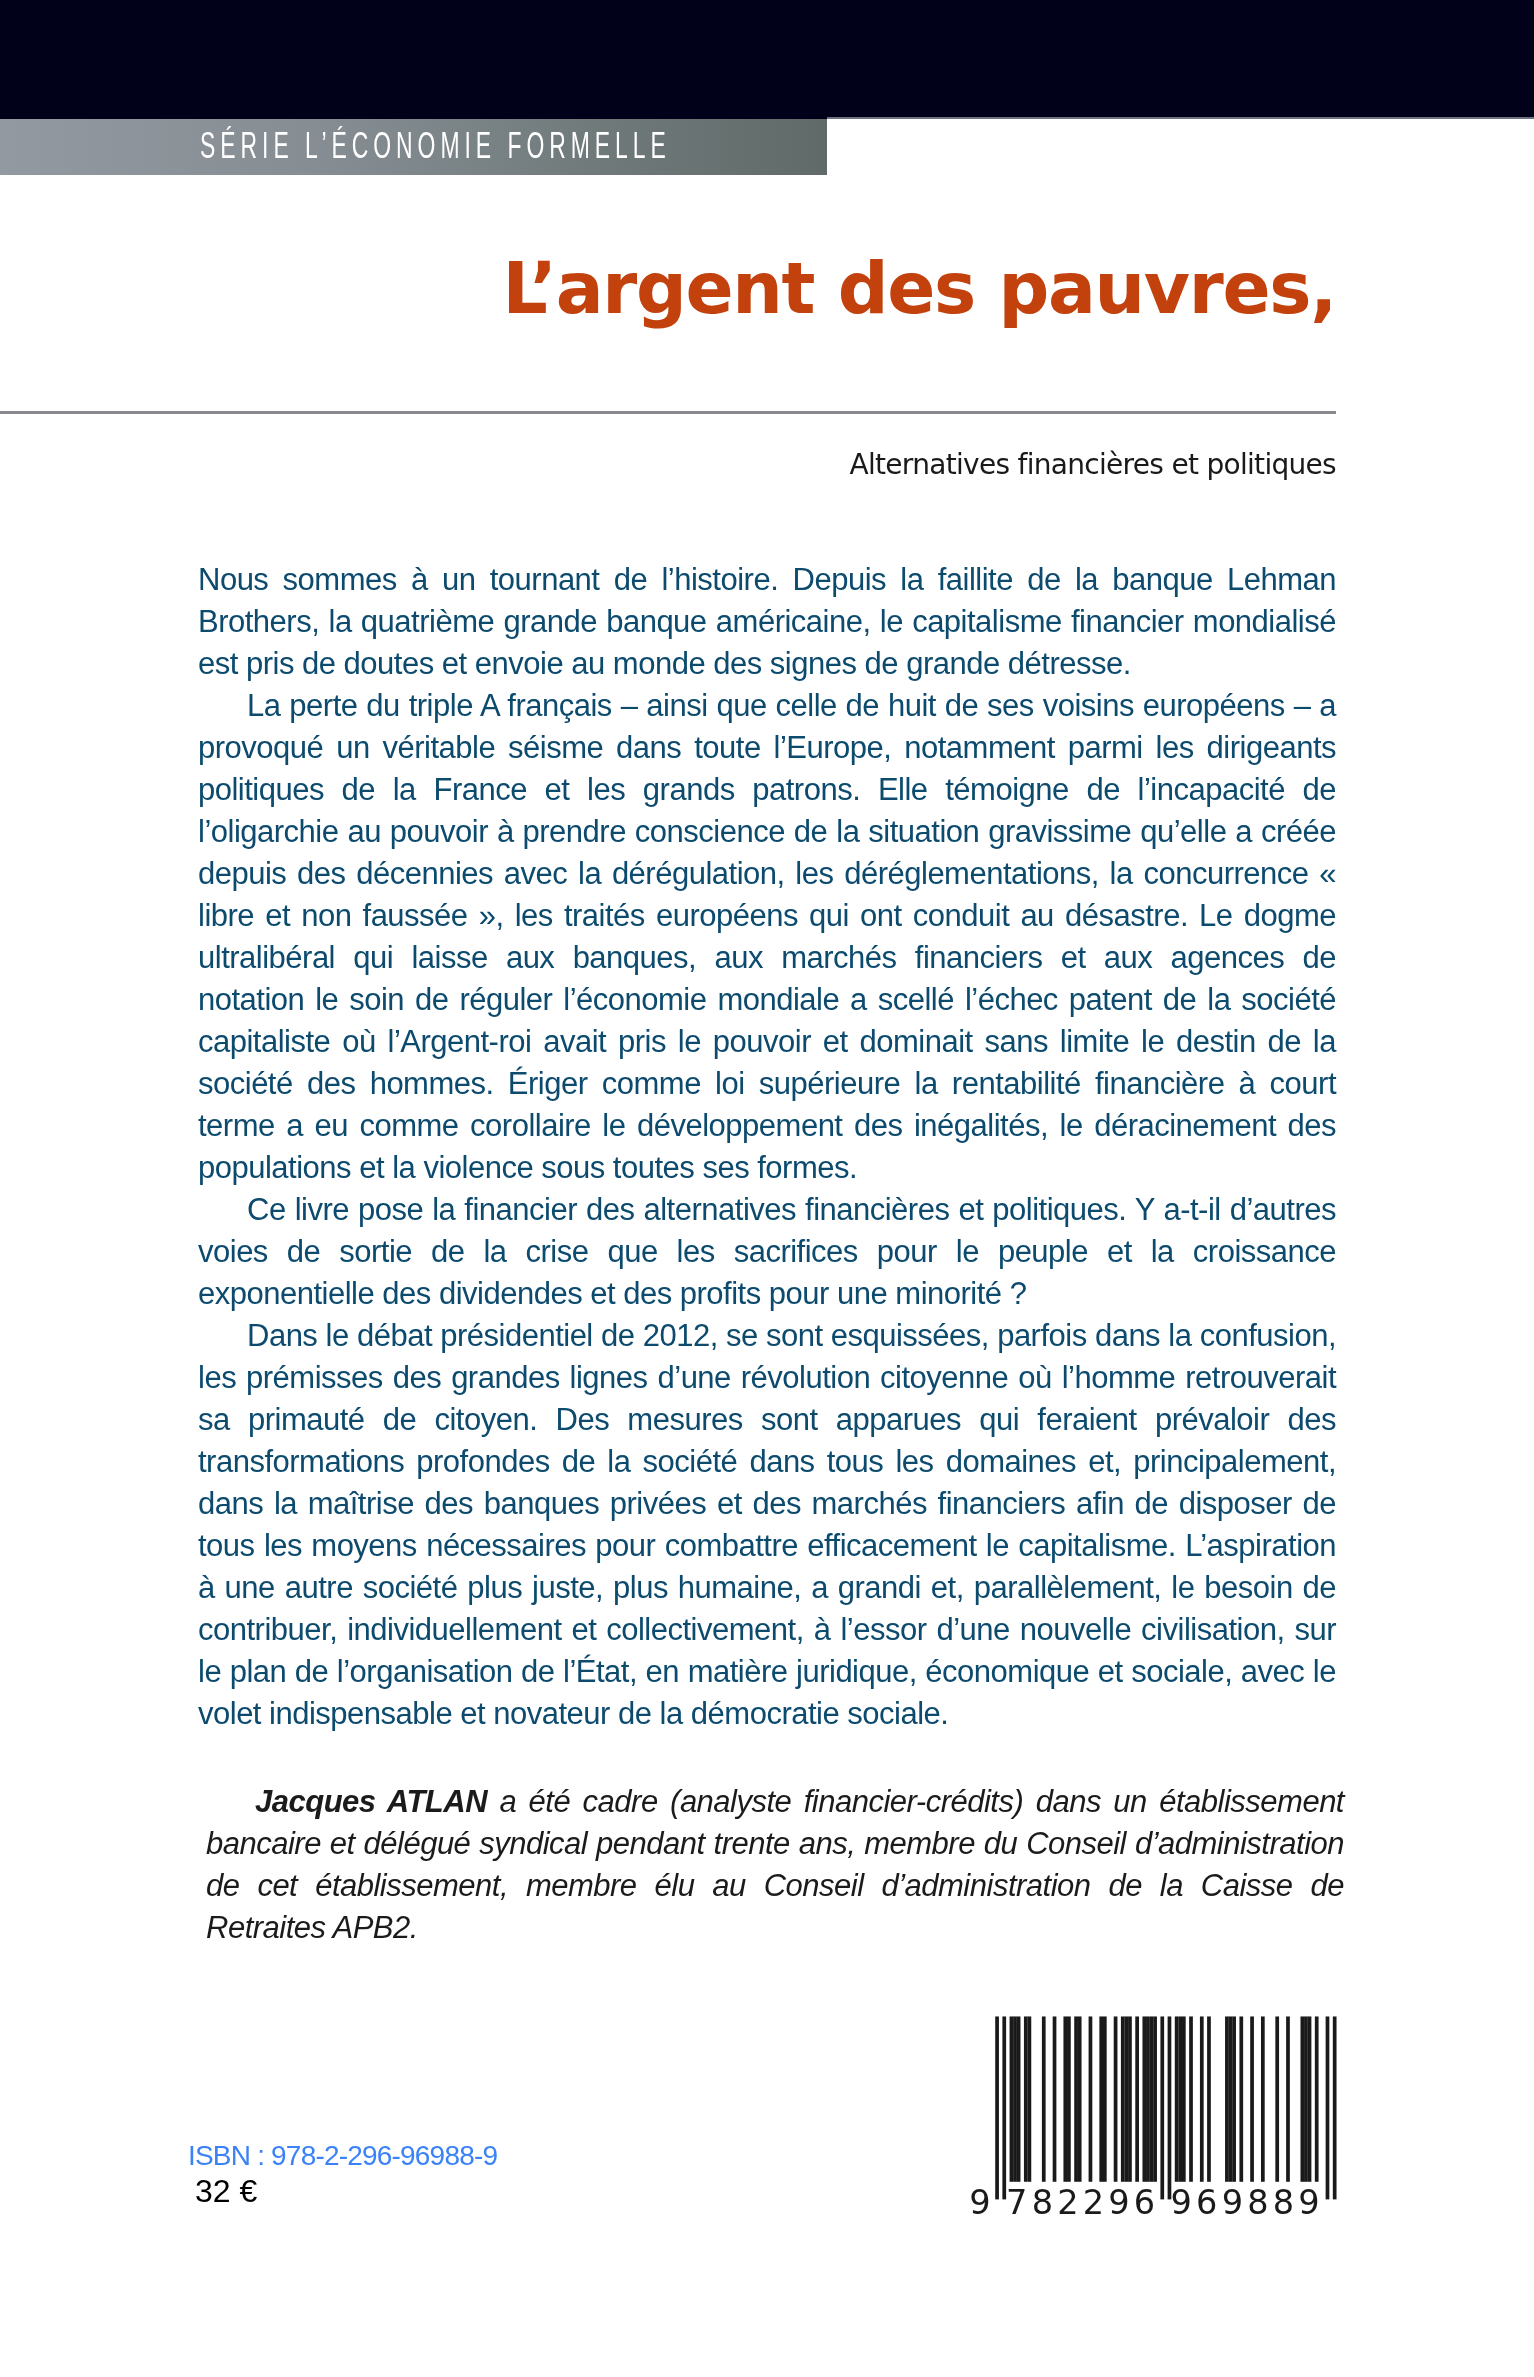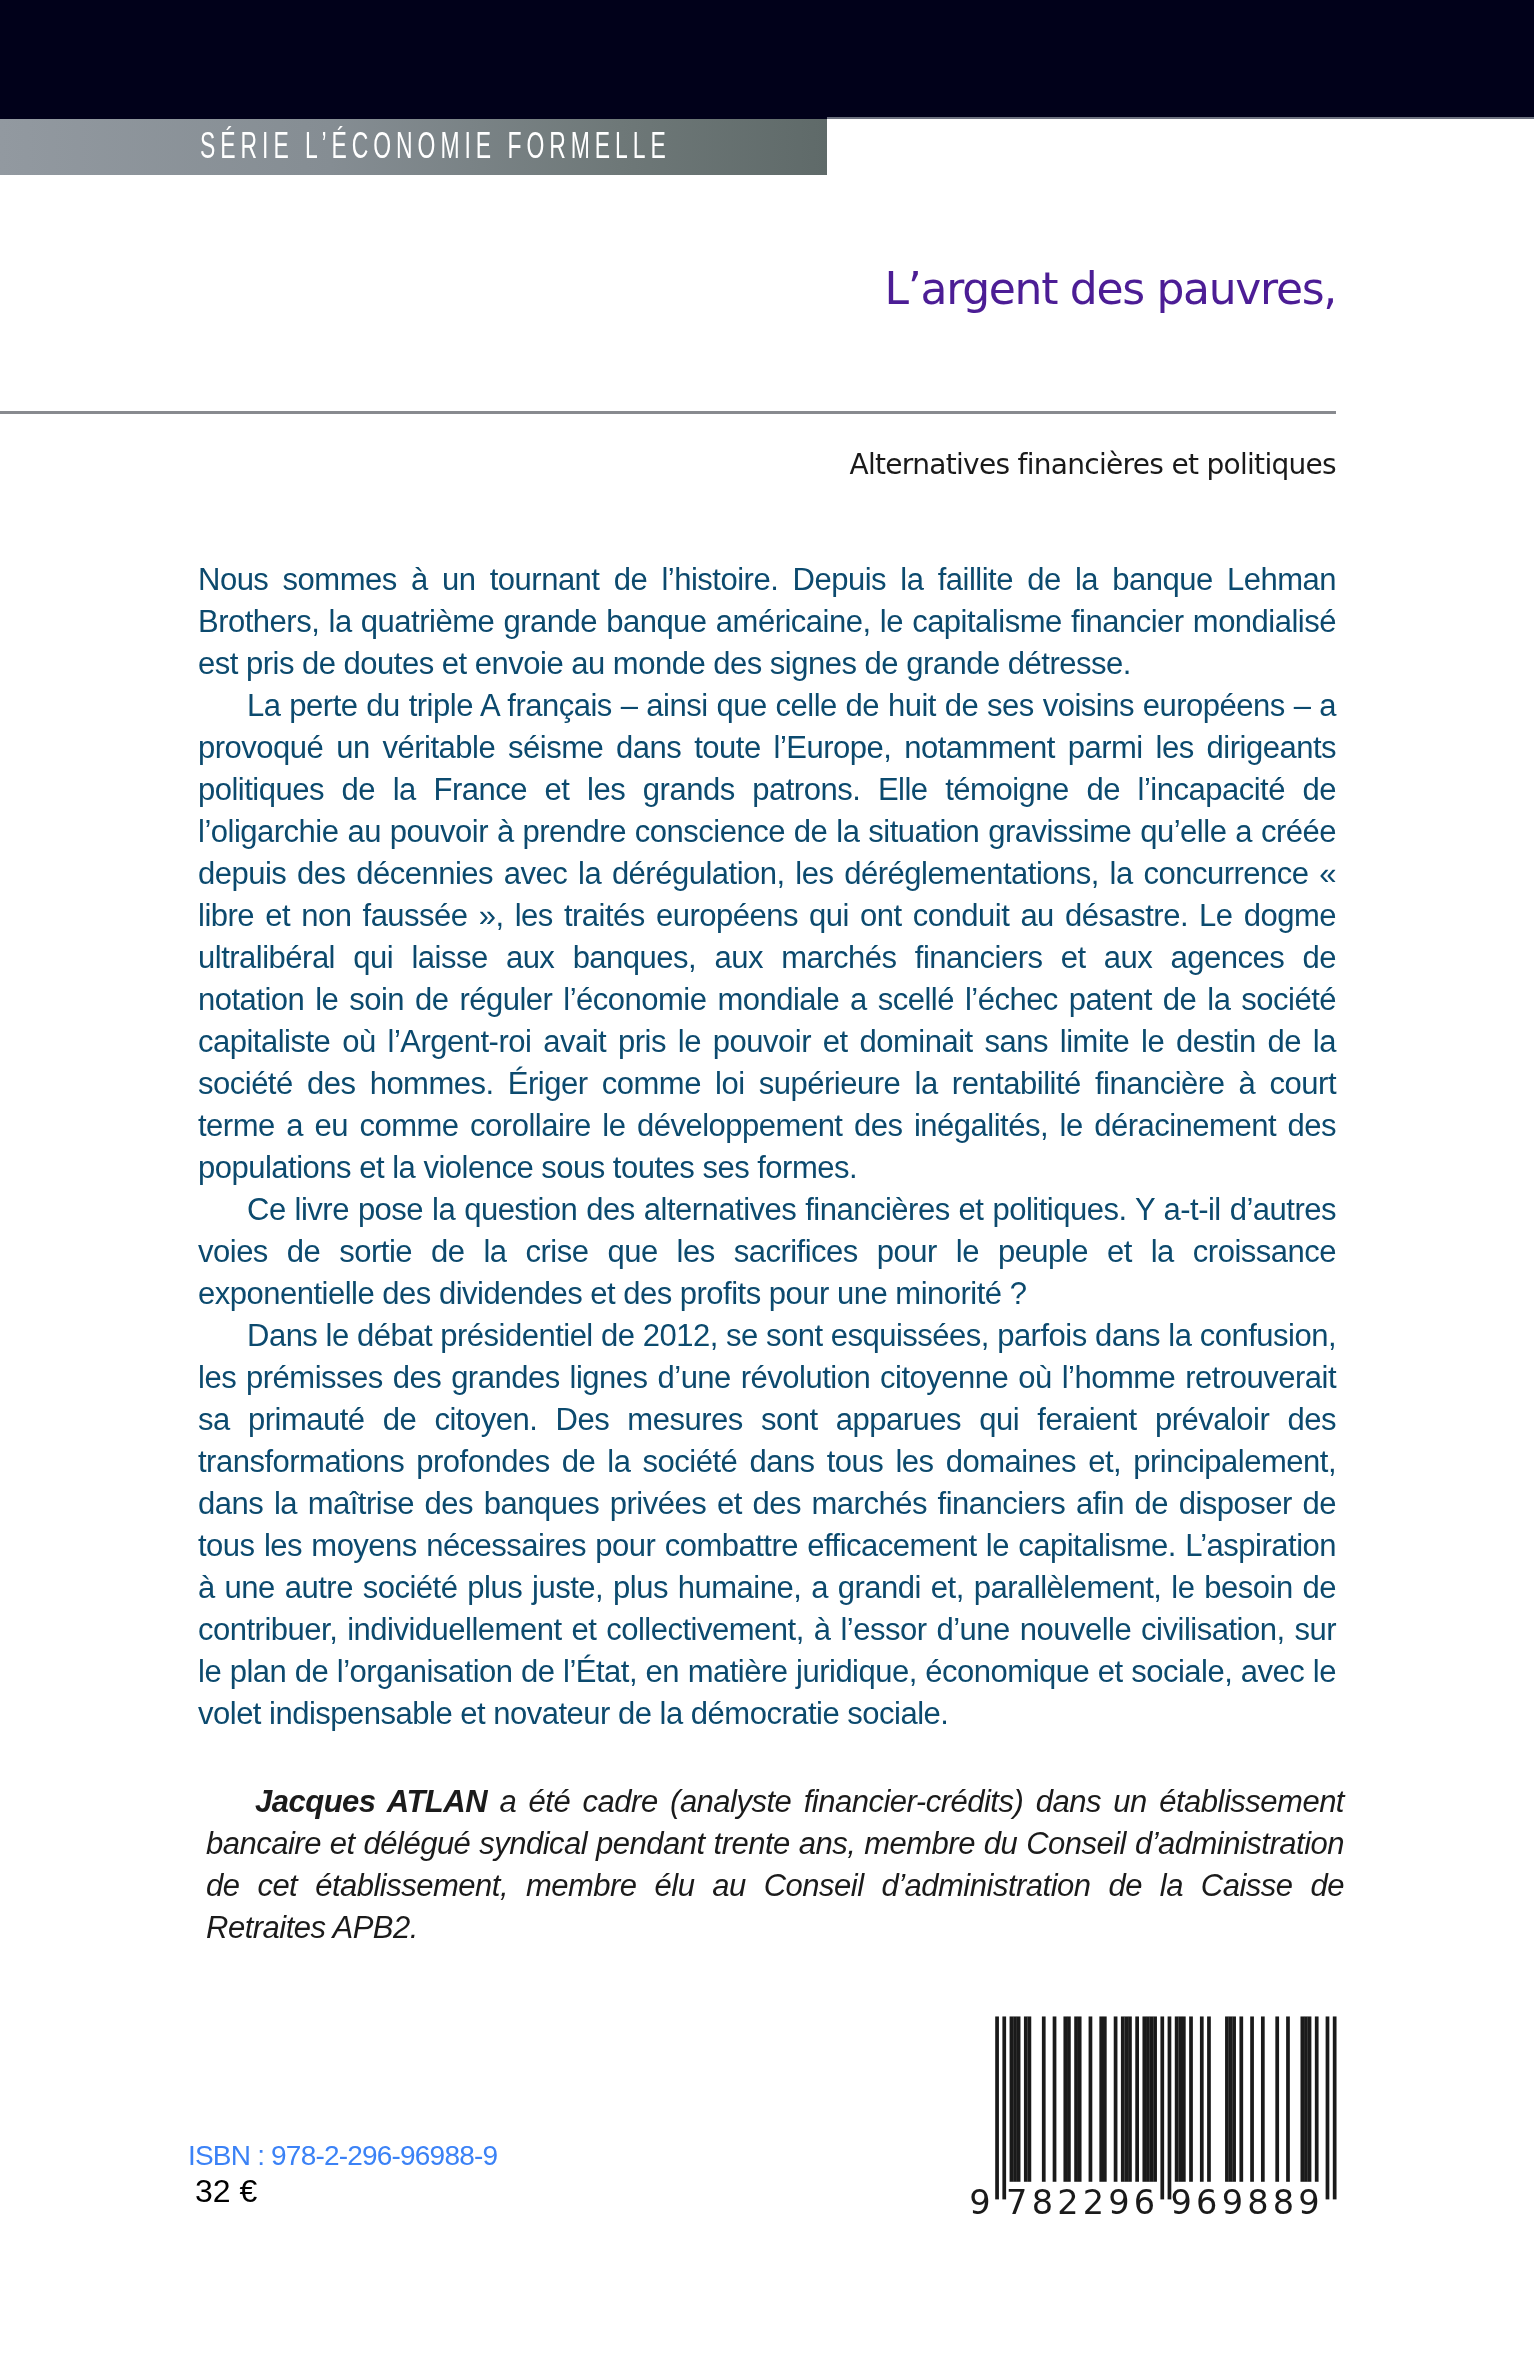--- a/index.html
+++ b/index.html
@@ -22,22 +22,22 @@
   }
   .series-label {
     position: absolute; left: 200px; top: 125px;
     font-family: "Liberation Sans Narrow", "Liberation Sans", sans-serif;
     font-size: 37px; letter-spacing: 8px; color: #ffffff;
     transform: scaleX(0.62); transform-origin: left center;
     white-space: nowrap; line-height: 42px;
   }
   .title {
     position: absolute; right: 198px; top: 252px; text-align: right;
-    font-family: "DejaVu Sans", sans-serif; font-weight: normal;
-    color: #4c1d95; font-size: 44px; line-height: 73px; margin: 0;
+    font-family: "DejaVu Sans", sans-serif; font-weight: bold;
+    color: #c2410c; font-size: 71px; line-height: 73px; margin: 0;
     letter-spacing: -1.3px;
   }
   .title span { display: block; white-space: nowrap; }
   .rule {
     position: absolute; left: 0; top: 411px; width: 1336px; height: 2.5px;
     background: #888a8f;
   }
   .subtitle {
     position: absolute; right: 198px; top: 440px; margin: 0;
     font-family: "DejaVu Sans", sans-serif; font-weight: normal;
@@ -86,21 +86,21 @@
   <span>L’argent des pauvres,</span>
 </h1>
 
 <div class="rule"></div>
 
 <h2 class="subtitle">Alternatives financières et politiques</h2>
 
 <div class="body-text">
   <p>Nous sommes à un tournant de l’histoire. Depuis la faillite de la banque Lehman Brothers, la quatrième grande banque américaine, le capitalisme financier mondialisé est pris de doutes et envoie au monde des signes de grande détresse.</p>
   <p>La perte du triple A français – ainsi que celle de huit de ses voisins européens – a provoqué un véritable séisme dans toute l’Europe, notamment parmi les dirigeants politiques de la France et les grands patrons. Elle témoigne de l’incapacité de l’oligarchie au pouvoir à prendre conscience de la situation gravissime qu’elle a créée depuis des décennies avec la dérégulation, les déréglementations, la concurrence « libre et non faussée », les traités européens qui ont conduit au désastre. Le dogme ultralibéral qui laisse aux banques, aux marchés financiers et aux agences de notation le soin de réguler l’économie mondiale a scellé l’échec patent de la société capitaliste où l’Argent-roi avait pris le pouvoir et dominait sans limite le destin de la société des hommes. Ériger comme loi supérieure la rentabilité financière à court terme a eu comme corollaire le développement des inégalités, le déracinement des populations et la violence sous toutes ses formes.</p>
-  <p>Ce livre pose la question des alternatives financières et politiques. Y a-t-il d’autres voies de sortie de la crise que les sacrifices pour le peuple et la croissance exponentielle des dividendes et des profits pour une minorité ?</p>
+  <p>Ce livre pose la financier des alternatives financières et politiques. Y a-t-il d’autres voies de sortie de la crise que les sacrifices pour le peuple et la croissance exponentielle des dividendes et des profits pour une minorité ?</p>
   <p>Dans le débat présidentiel de 2012, se sont esquissées, parfois dans la confusion, les prémisses des grandes lignes d’une révolution citoyenne où l’homme retrouverait sa primauté de citoyen. Des mesures sont apparues qui feraient prévaloir des transformations profondes de la société dans tous les domaines et, principalement, dans la maîtrise des banques privées et des marchés financiers afin de disposer de tous les moyens nécessaires pour combattre efficacement le capitalisme. L’aspiration à une autre société plus juste, plus humaine, a grandi et, parallèlement, le besoin de contribuer, individuellement et collectivement, à l’essor d’une nouvelle civilisation, sur le plan de l’organisation de l’État, en matière juridique, économique et sociale, avec le volet indispensable et novateur de la démocratie sociale.</p>
 </div>
 
 <p class="bio"><b>Jacques ATLAN</b><span> a été cadre (analyste financier-crédits) dans un établissement bancaire et délégué syndical pendant trente ans, membre du Conseil d’administration de cet établissement, membre élu au Conseil d’administration de la Caisse de Retraites APB2.</span></p>
 
 <div class="isbn">ISBN : 978-2-296-96988-9</div>
 <div class="price">32 €</div>
 
 <div class="barcode">
   <svg id="barcode-svg" width="386" height="210" viewBox="0 0 460 250" xmlns="http://www.w3.org/2000/svg">

